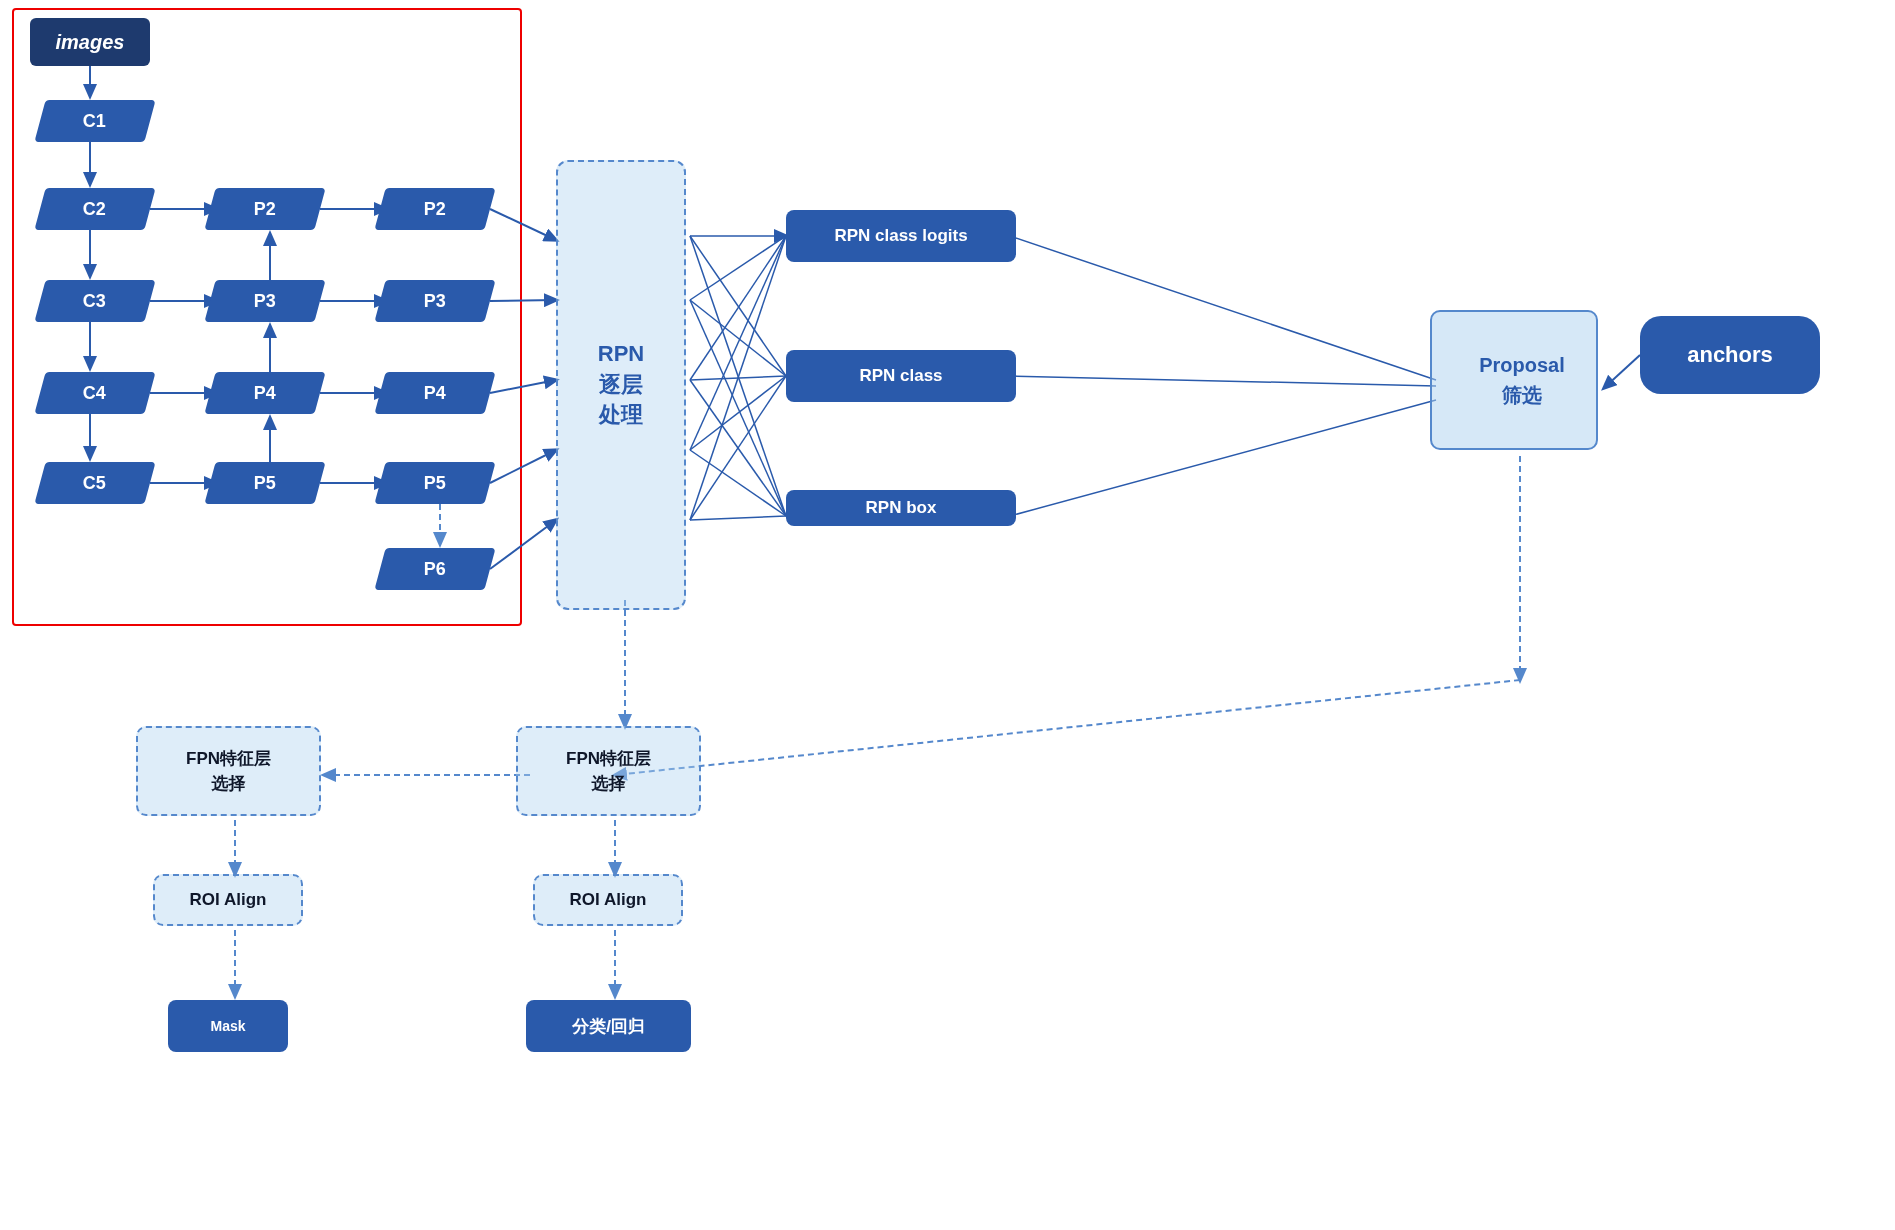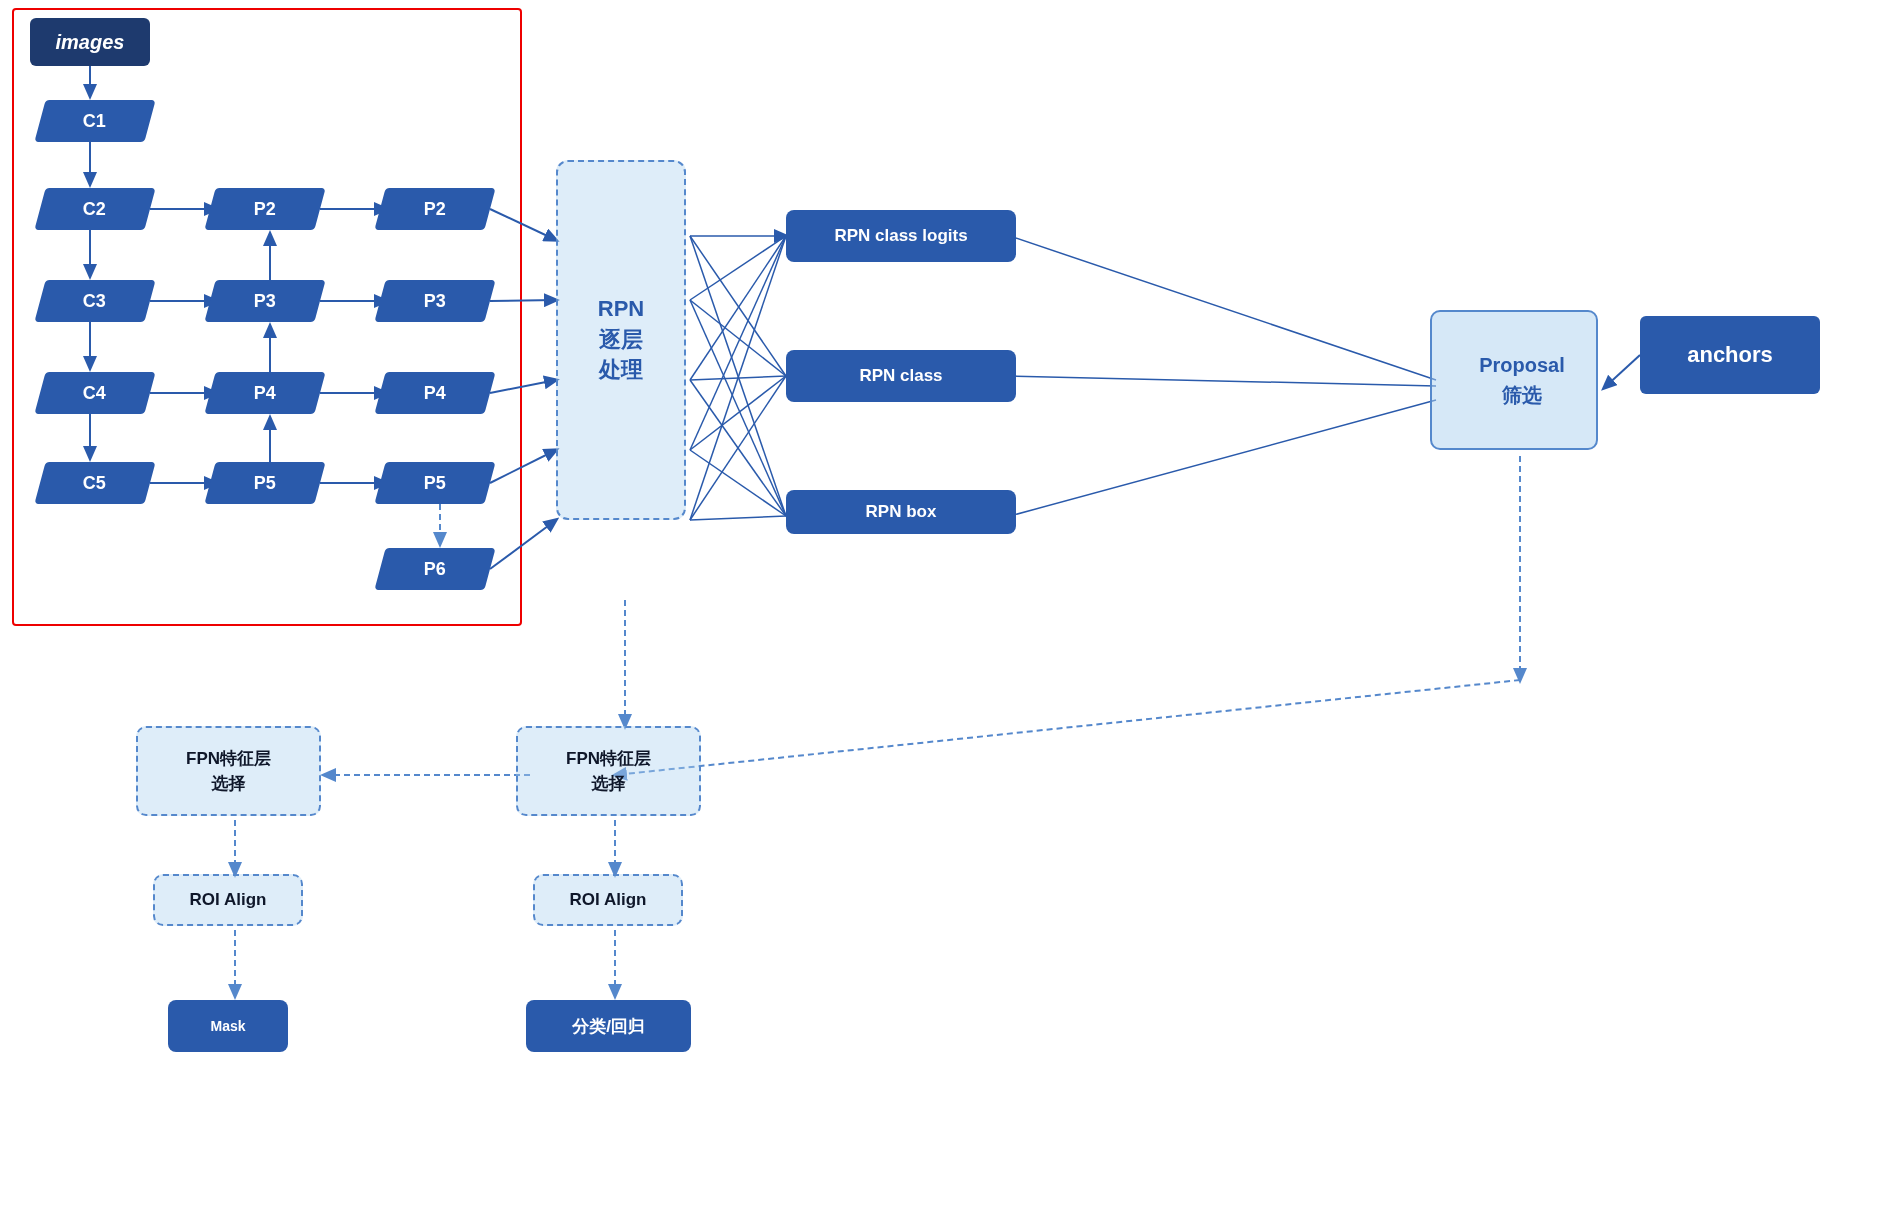--- a/index.html
+++ b/index.html
@@ -318,39 +318,39 @@
       <span>P5</span>
     </div>
   </div>
 
   <div class="para-node" style="left:380px; top:548px; width:110px; height:42px;">
     <div class="para-inner" style="background:#2a5aab;">
       <span>P6</span>
     </div>
   </div>
 
-  <div class="node rpn-box" style="left:556px; top:160px; width:130px; height:360px; font-size:22px; line-height:1.4;">
+  <div class="node rpn-box" style="left:556px; top:160px; width:130px; height:450px; font-size:22px; line-height:1.4;">
     <div style="white-space:pre-line;">RPN
 逐层
 处理</div>
   </div>
 
   <div class="node solid-blue" style="left:786px; top:350px; width:230px; height:52px; font-size:17px;">
     <span>RPN class</span>
   </div>
 
   <div class="node solid-blue" style="left:786px; top:210px; width:230px; height:52px; font-size:17px;">
     <span>RPN class logits</span>
   </div>
 
-  <div class="node solid-blue" style="left:786px; top:490px; width:230px; height:44px; font-size:17px;">
+  <div class="node solid-blue" style="left:786px; top:490px; width:230px; height:36px; font-size:17px;">
     <span>RPN box</span>
   </div>
 
-  <div class="node anchors-box" style="left:1640px; top:316px; width:180px; height:78px; font-size:22px;">
+  <div class="node anchors-box" style="left:1640px; top:316px; width:180px; height:78px; font-size:22px;border-radius:21px;">
     <span>anchors</span>
   </div>
 
   <div class="node proposal-box" style="left:1430px; top:310px; width:168px; height:140px; font-size:20px;">
     <div style="white-space:pre-line; text-align:center; line-height:1.5;">Proposal
 筛选</div>
   </div>
 
   <div class="node dashed-blue" style="left:516px; top:726px; width:185px; height:90px; font-size:17px;">
     <div style="white-space:pre-line; line-height:1.5;">FPN特征层

